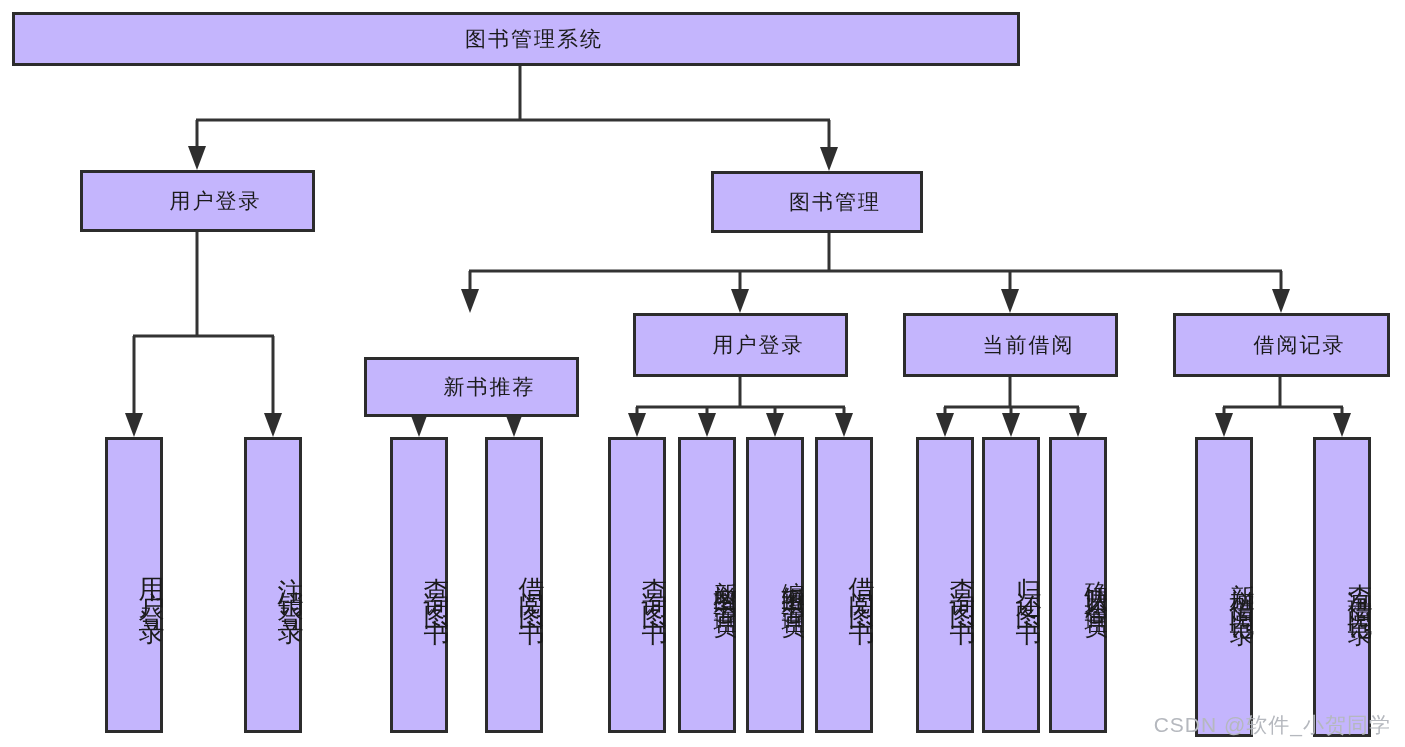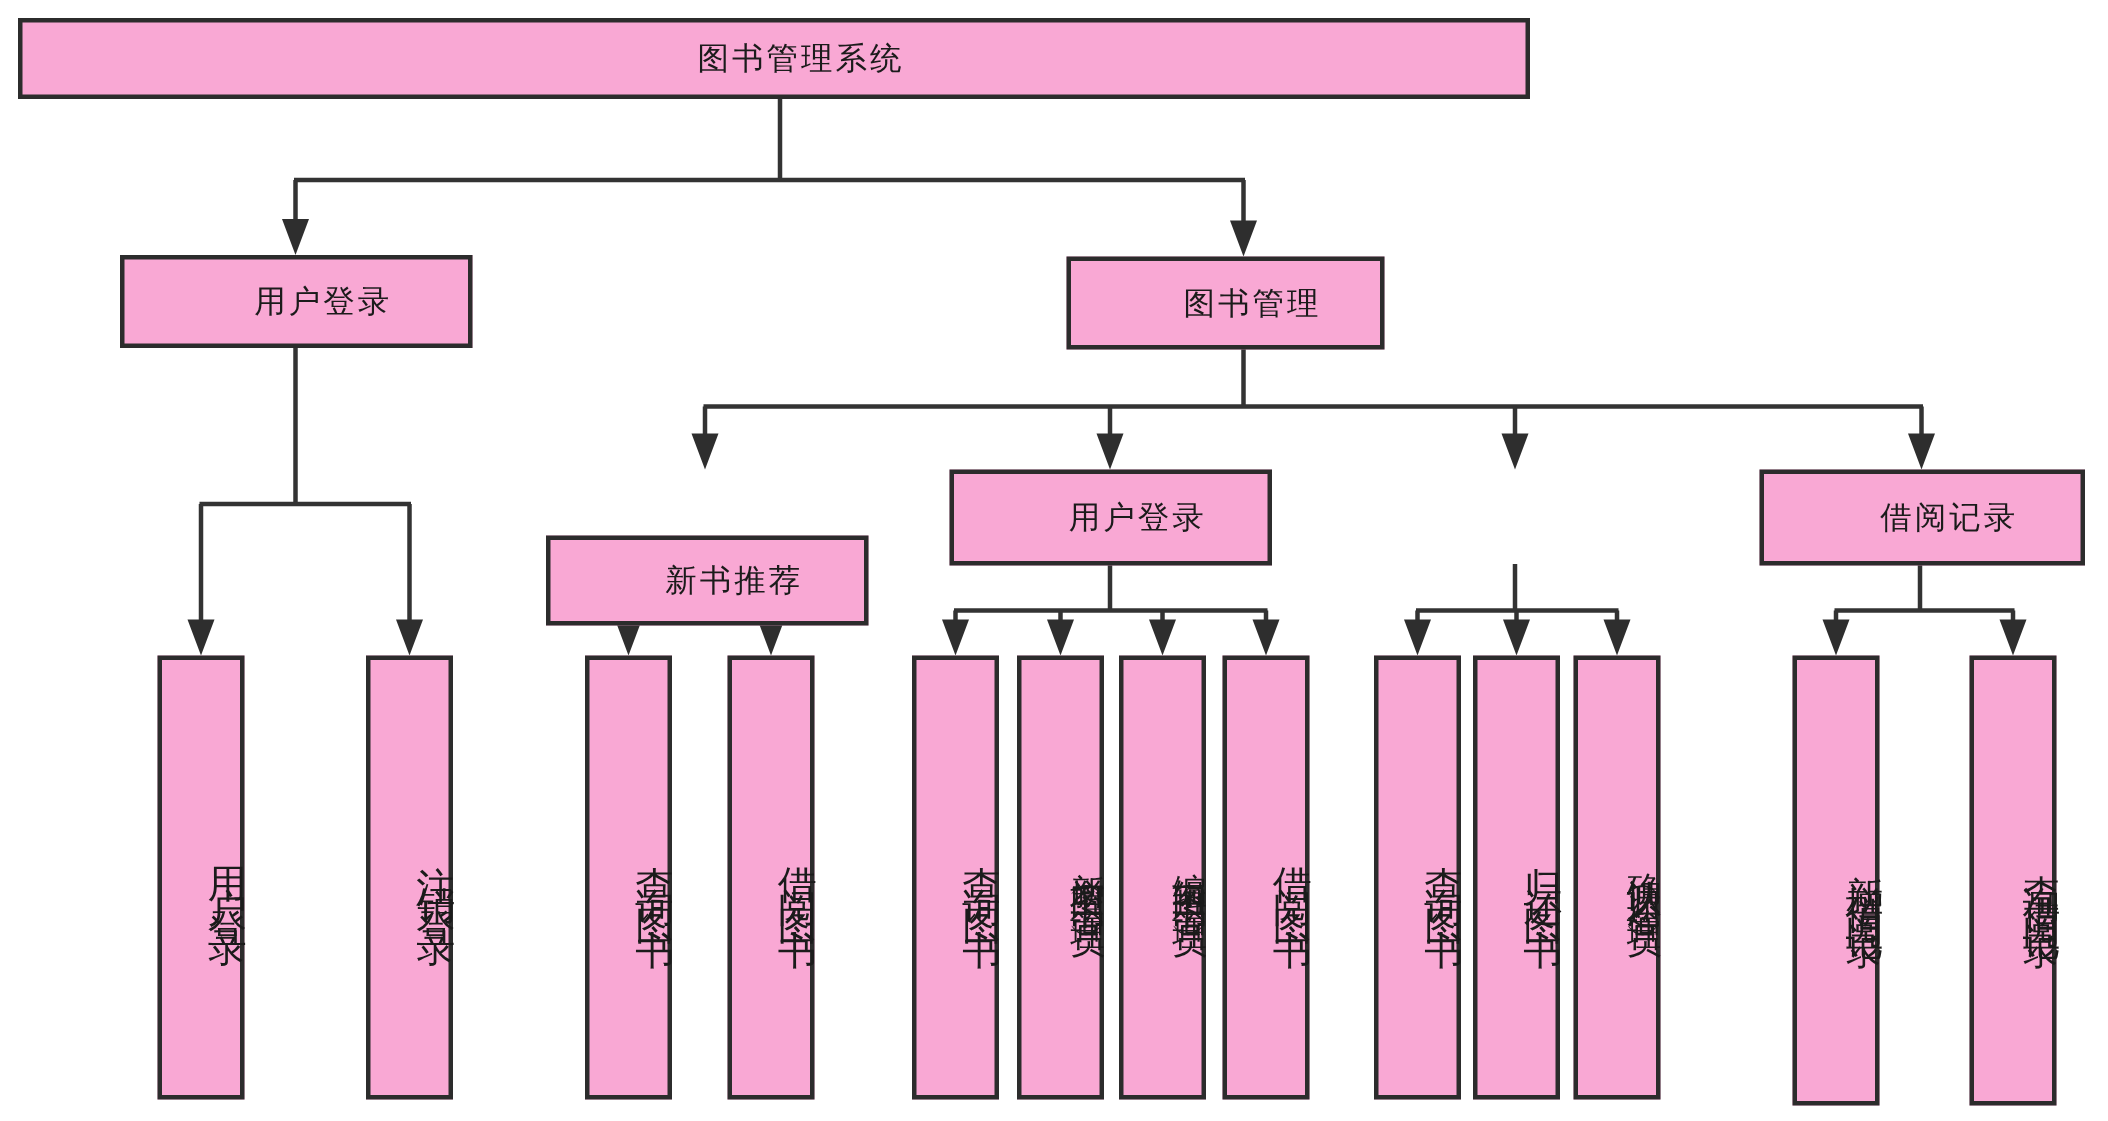--- a/index.html
+++ b/index.html
@@ -4,21 +4,21 @@
 <style>
   html,body{margin:0;padding:0;background:#ffffff;}
   .canvas{
     position:relative;width:1405px;height:747px;background:#ffffff;
     font-family:"Liberation Sans",sans-serif;overflow:hidden;
   }
   svg.wires{position:absolute;left:0;top:0;width:1405px;height:747px;}
   .wires line{stroke:#333333;stroke-width:3;}
   .wires polygon{fill:#2e2e2e;}
   .box{
-    position:absolute;box-sizing:border-box;background:#f9a8d4;
+    position:absolute;box-sizing:border-box;background:#c4b5fd;
     border:3px solid #2c2c2c;display:flex;align-items:center;justify-content:center;
     color:#1b1b1b;
     padding-left:36px;
   }
   .h-text{font-size:21px;letter-spacing:2px;white-space:nowrap;}
   .v-text{writing-mode:vertical-rl;text-orientation:mixed;line-height:1;white-space:nowrap;}
   .vs{font-size:26px;letter-spacing:14px;}
   .vm{font-size:25px;letter-spacing:8px;}
   .vl{font-size:23px;letter-spacing:5px;}
   .watermark{
@@ -110,20 +110,23 @@
   <div class="box" style="left:711px;top:171px;width:212px;height:62px;">
     <span class="h-text">图书管理</span>
   </div>
 
   <div class="box" style="left:364px;top:313px;width:215px;height:60px;margin-top:44px;">
     <span class="h-text">新书推荐</span>
   </div>
   <div class="box" style="left:633px;top:313px;width:215px;height:64px;">
     <span class="h-text">用户登录</span>
   </div>
+  <div class="box" style="left:903px;top:313px;width:215px;height:64px;">
+    <span class="h-text">当前借阅</span>
+  </div>
   <div class="box" style="left:1173px;top:313px;width:217px;height:64px;">
     <span class="h-text">借阅记录</span>
   </div>
 
   <div class="box leaf" style="left:105px;top:437px;width:58px;height:296px;">
     <span class="v-text vs">用户登录</span>
   </div>
   <div class="box leaf" style="left:244px;top:437px;width:58px;height:296px;">
     <span class="v-text vs">注销登录</span>
   </div>
@@ -158,13 +161,14 @@
     <span class="v-text vl">确认归还（管理员）</span>
   </div>
 
   <div class="box leaf" style="left:1195px;top:437px;width:58px;height:300px;">
     <span class="v-text vm">新增借阅记录</span>
   </div>
   <div class="box leaf" style="left:1313px;top:437px;width:58px;height:300px;">
     <span class="v-text vm">查询借阅记录</span>
   </div>
 
+  <div class="watermark">CSDN @软件_小贺同学</div>
 </div>
 
 </body></html>

